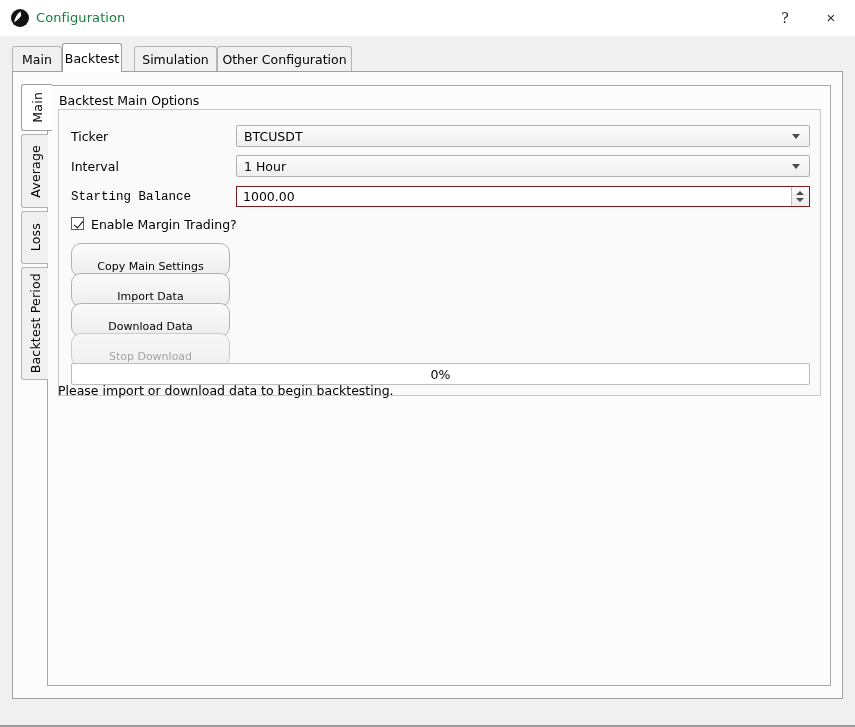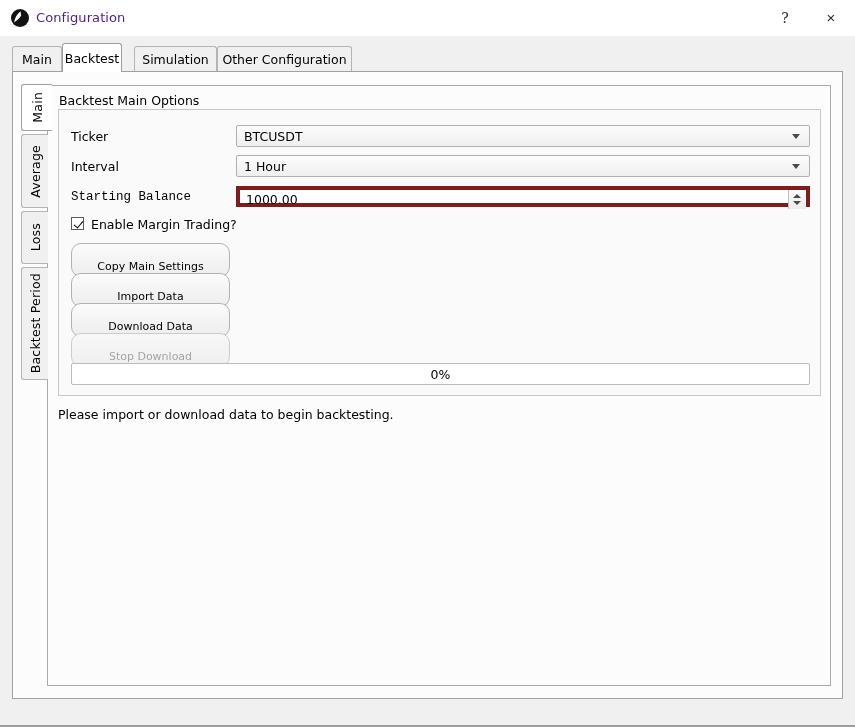--- a/index.html
+++ b/index.html
@@ -39,21 +39,21 @@
   }
   #title-icon {
     position: absolute;
     left: 10px; top: 8px;
     width: 20px; height: 20px;
   }
   #title-text {
     position: absolute;
     left: 36px; top: 10px;
     font-size: 13px;
-    color: #4c1d95;
+    color: #15803d;
     letter-spacing: .1px;
     white-space: nowrap;
   }
   .titlebtn {
     position: absolute;
     top: 0;
     width: 46px; height: 35px;
     background: transparent;
     border: 0;
     padding: 0;
@@ -212,21 +212,21 @@
     border-left: 4.5px solid transparent;
     border-right: 4.5px solid transparent;
     border-top: 5px solid #4a4a4a;
   }
 
   #spin {
     position: absolute;
     left: 236px; top: 186px;
     width: 574px; height: 21px;
     background: #ffffff;
-    border: 4px solid #7f1d1d;
+    border: 1px solid #7f1d1d;
     box-sizing: border-box;
   }
   #spin-val {
     position: absolute;
     left: 6px; top: 2px;
     font-size: 12.5px;
     color: #000;
   }
   #spin-buttons {
     position: absolute;
@@ -320,21 +320,21 @@
   }
   #progress-text {
     position: relative;
     font-size: 12.5px;
     color: #000;
   }
 
   
   #status {
     position: absolute;
-    left: 58px; top: 407px;
+    left: 58px; top: 383px;
     font-size: 12.5px;
     color: #000;
     white-space: nowrap;
   }
 </style>
 </head>
 <body>
 
 <div id="window">
 

